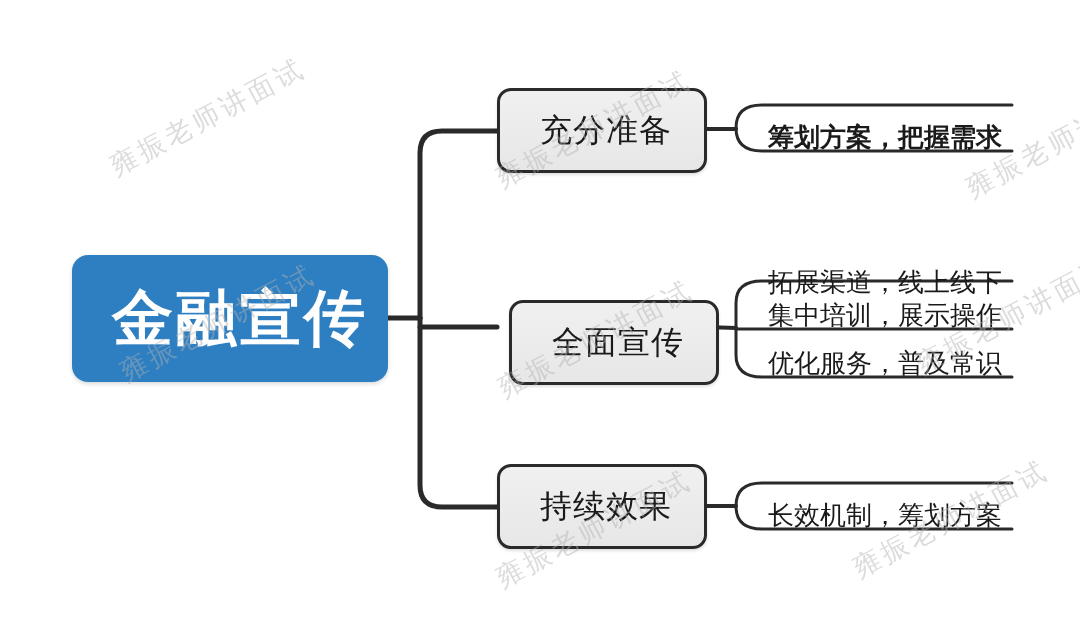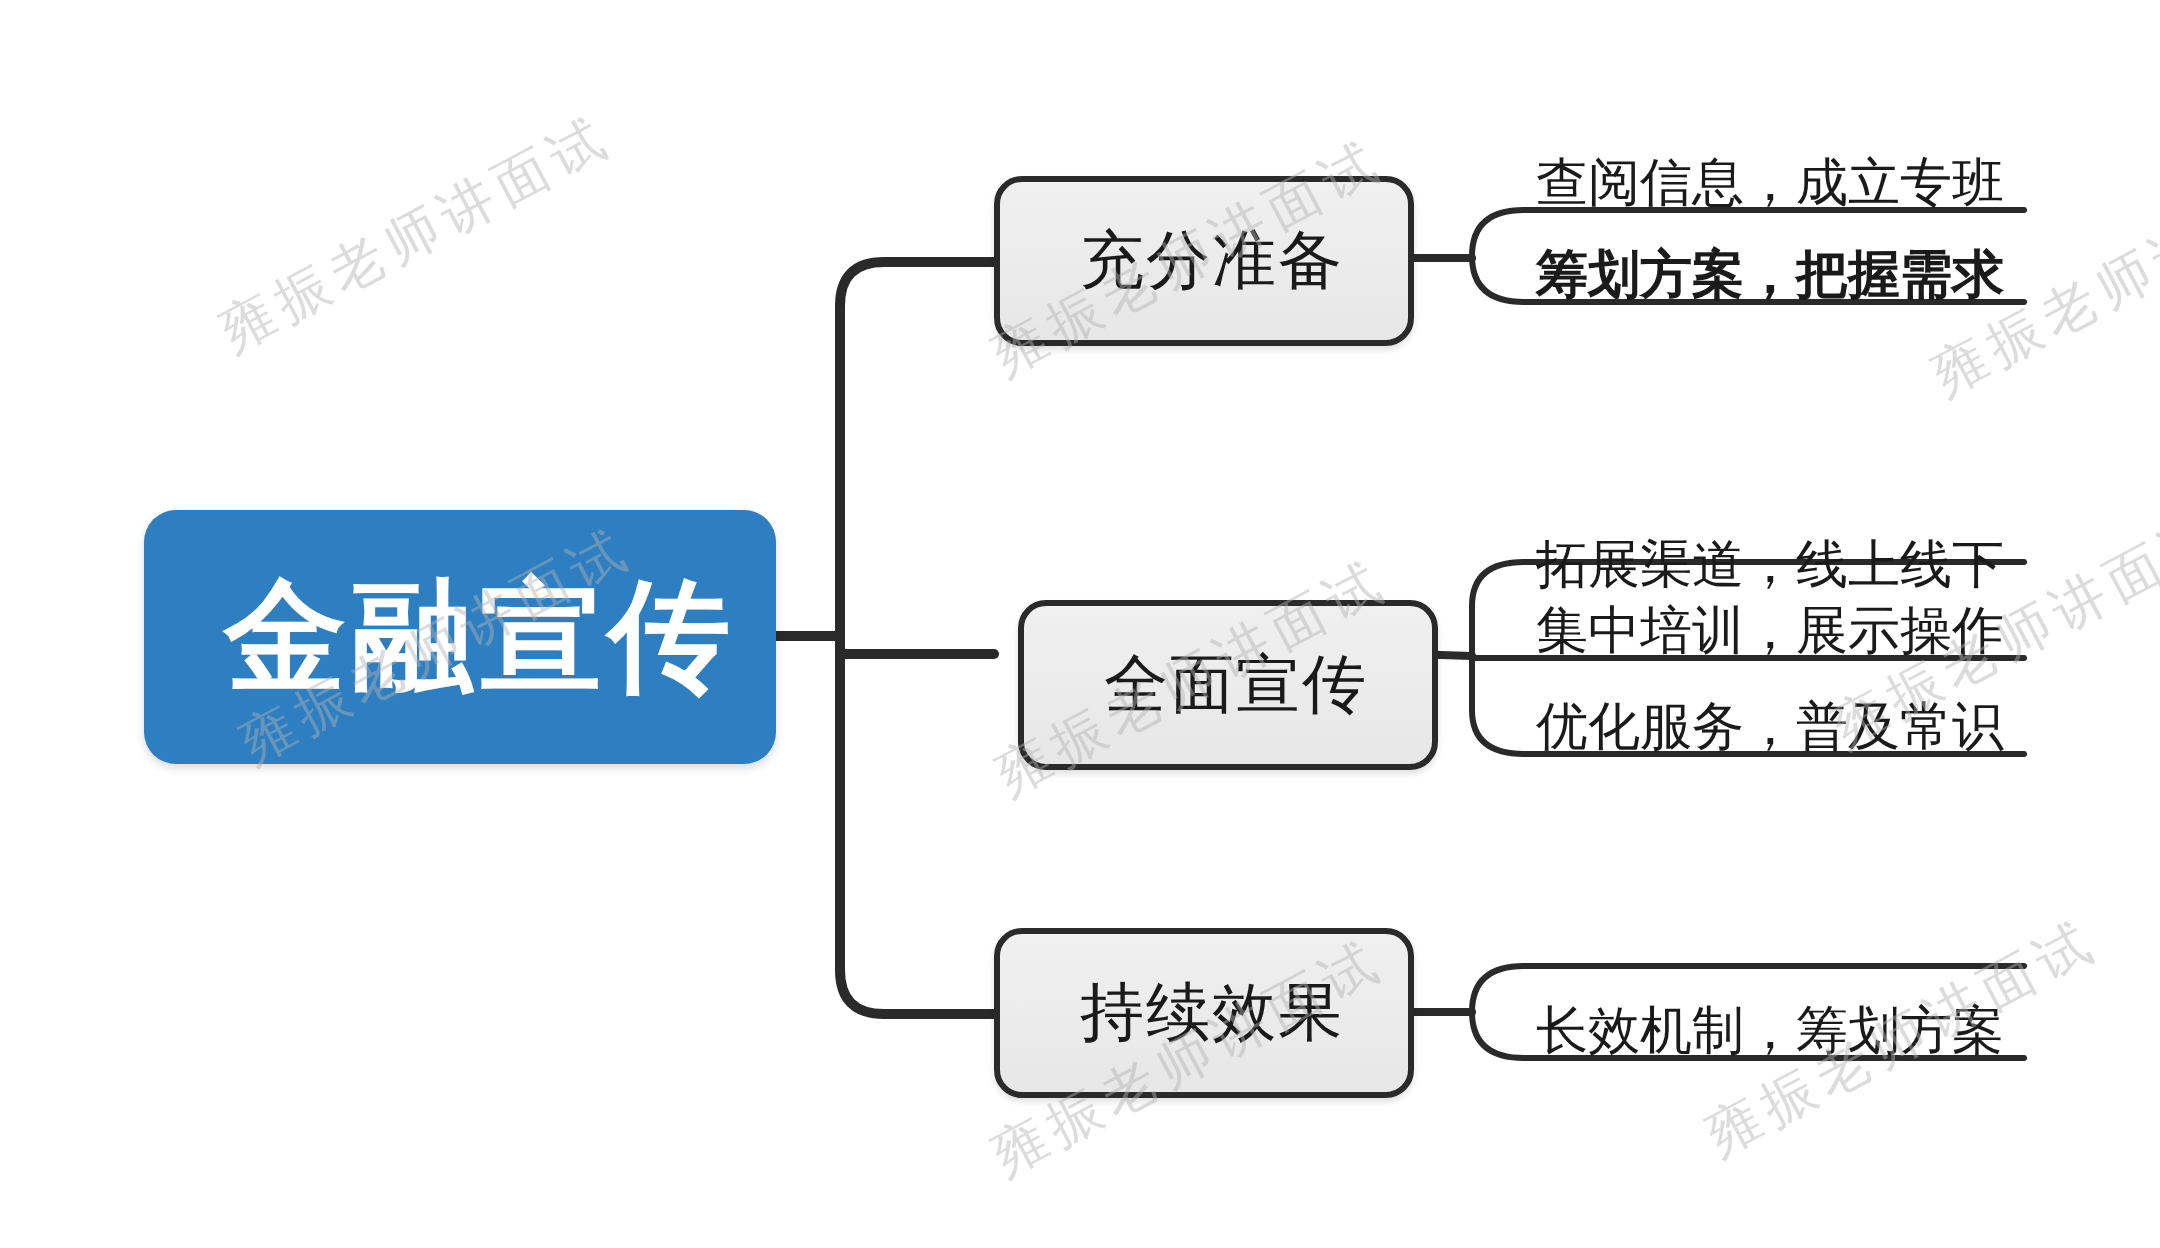--- a/index.html
+++ b/index.html
@@ -84,23 +84,20 @@
   <div class="node branch-node branch-1">
     <span class="label">充分准备</span>
   </div>
   <div class="node branch-node branch-2">
     <span class="label">全面宣传</span>
   </div>
   <div class="node branch-node branch-3">
     <span class="label">持续效果</span>
   </div>
 
-  <div class="leaf" style="top:69px;">
-    <span class="label">查阅信息，成立专班</span>
-  </div>
   <div class="leaf" style="top:115px;font-weight:bold;">
     <span class="label">筹划方案，把握需求</span>
   </div>
   <div class="leaf" style="top:260px;">
     <span class="label">拓展渠道，线上线下</span>
   </div>
   <div class="leaf" style="top:293px;">
     <span class="label">集中培训，展示操作</span>
   </div>
   <div class="leaf" style="top:341px;">

